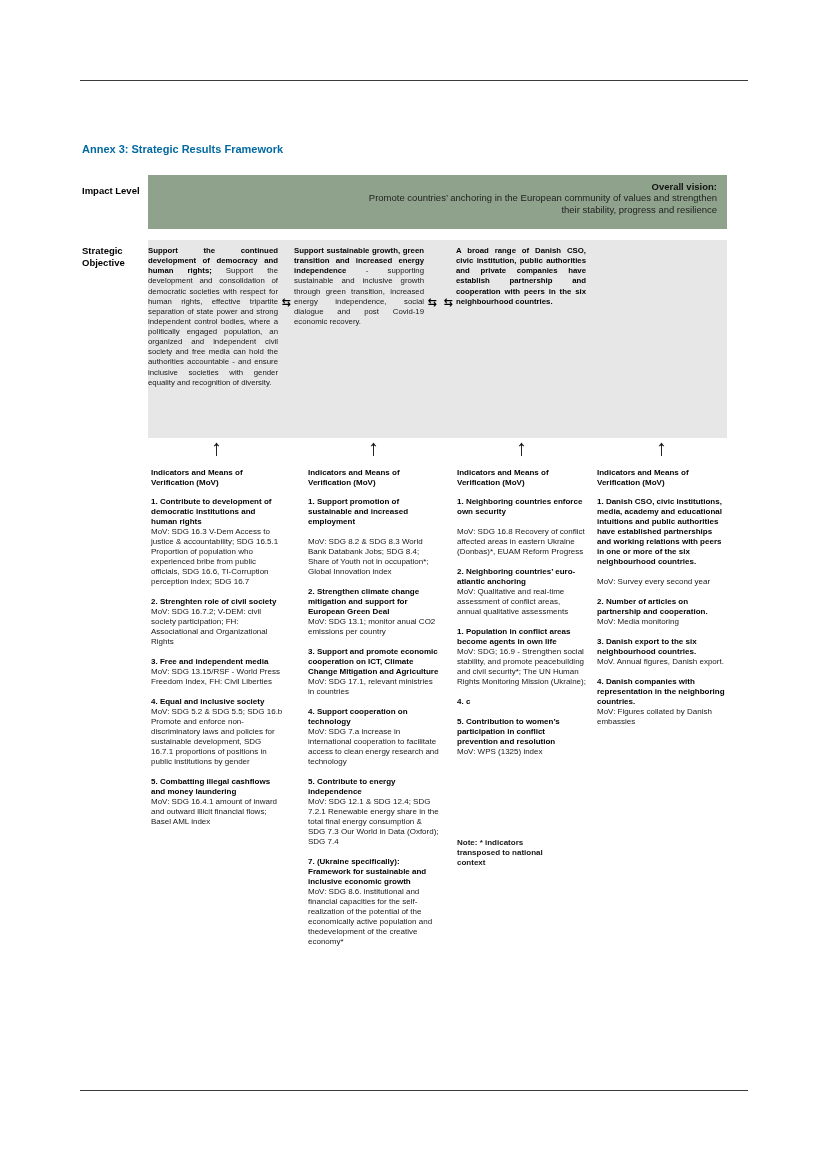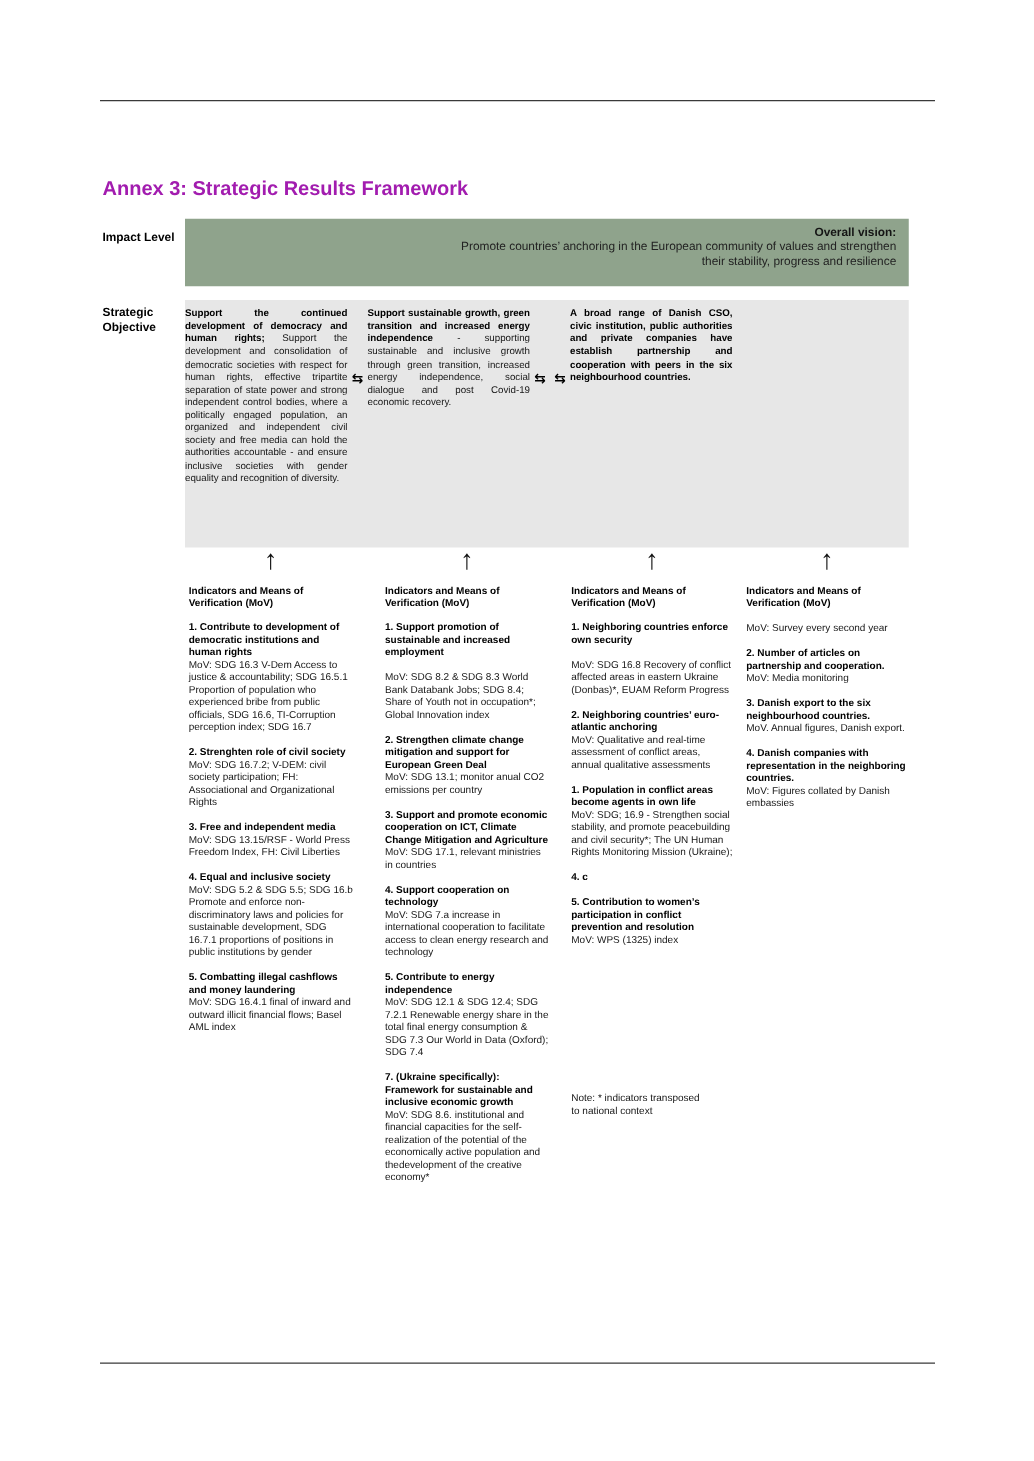--- a/index.html
+++ b/index.html
@@ -7,21 +7,21 @@
   .page {
     position:relative; width:827px; height:1169px; margin:0 auto;
     background:#ffffff; color:#1a1a1a;
     font-family:"Liberation Sans","DejaVu Sans",sans-serif;
     overflow:hidden;
   }
   .rule { position:absolute; left:80px; width:668px; border-top:1px solid #3a3a3a; }
   .rule-top { top:80px; }
   .rule-bottom { top:1090px; }
 
-  .doc-title { position:absolute; left:82px; top:143px; font-size:16px; font-weight:bold; color:#a21caf; }
+  .doc-title { position:absolute; left:82px; top:143px; font-size:11px; font-weight:bold; color:#0369a1; }
 
   .row-label { position:absolute; left:82px; width:62px; font-size:9.5px; font-weight:bold; color:#000; line-height:1.3; }
   .impact-label { top:185px; }
   .strategic-label { top:245px; }
 
   .vision-box {
     position:absolute; left:148px; top:175px; width:579px; height:54px;
     background:#8fa38c; text-align:right; padding:6px 10px;
   }
   .vision-title { font-size:9.5px; font-weight:bold; color:#141414; }
@@ -38,21 +38,21 @@
     font-size:11px; font-weight:bold; color:#000;
   }
 
   .up-arrow { position:absolute; top:437px; font-size:22px; font-weight:bold; color:#111; line-height:1; }
 
   .mov-col { position:absolute; top:468px; font-size:8px; line-height:10px; color:#161616; }
   .mov-header { font-weight:bold; color:#000; margin-bottom:9px; }
   .mov-item { margin-bottom:10px; }
   .mov-item .heading { font-weight:bold; color:#000; }
   .mov-item.gap .body { margin-top:10px; }
-  .mov-note { margin-top:117px; width:110px; }
+  .mov-note { margin-top:81px; width:110px;font-weight:bold; }
 </style>
 </head>
 <body>
 
 <div class="page">
 
   <div class="rule rule-top"></div>
 
   <div class="doc-title">Annex 3: Strategic Results Framework</div>
 
@@ -102,21 +102,21 @@
     <div class="mov-item">
       <div class="heading">3. Free and independent media</div>
       <div class="body">MoV: SDG 13.15/RSF - World Press Freedom Index, FH: Civil Liberties</div>
     </div>
     <div class="mov-item">
       <div class="heading">4. Equal and inclusive society</div>
       <div class="body">MoV: SDG 5.2 &amp; SDG 5.5; SDG 16.b Promote and enforce non-discriminatory laws and policies for sustainable development, SDG 16.7.1 proportions of positions in public institutions by gender</div>
     </div>
     <div class="mov-item">
       <div class="heading">5. Combatting illegal cashflows and money laundering</div>
-      <div class="body">MoV: SDG 16.4.1 final of inward and outward illicit financial flows; Basel AML index</div>
+      <div class="body">MoV: SDG 16.4.1 amount of inward and outward illicit financial flows; Basel AML index</div>
     </div>
   </div>
 
   <div class="mov-col" style="left:308px;width:132px">
     <div class="mov-header">Indicators and Means of Verification (MoV)</div>
     <div class="mov-item gap">
       <div class="heading">1. Support promotion of sustainable and increased employment</div>
       <div class="body">MoV: SDG 8.2 &amp; SDG 8.3 World Bank Databank Jobs; SDG 8.4; Share of Youth not in occupation*; Global Innovation index</div>
     </div>
     <div class="mov-item">
@@ -162,20 +162,21 @@
     <div class="mov-item">
       <div class="heading">5. Contribution to women’s participation in conflict prevention and resolution</div>
       <div class="body">MoV: WPS (1325) index</div>
     </div>
     <div class="mov-note">Note: * indicators transposed to national context</div>
   </div>
 
   <div class="mov-col" style="left:597px;width:131px">
     <div class="mov-header">Indicators and Means of Verification (MoV)</div>
     <div class="mov-item gap">
+      <div class="heading">1. Danish CSO, civic institutions, media, academy and educational intuitions and public authorities have established partnerships and working relations with peers in one or more of the six neighbourhood countries.</div>
       <div class="body">MoV: Survey every second year</div>
     </div>
     <div class="mov-item">
       <div class="heading">2. Number of articles on partnership and cooperation.</div>
       <div class="body">MoV: Media monitoring</div>
     </div>
     <div class="mov-item">
       <div class="heading">3. Danish export to the six neighbourhood countries.</div>
       <div class="body">MoV. Annual figures, Danish export.</div>
     </div>

